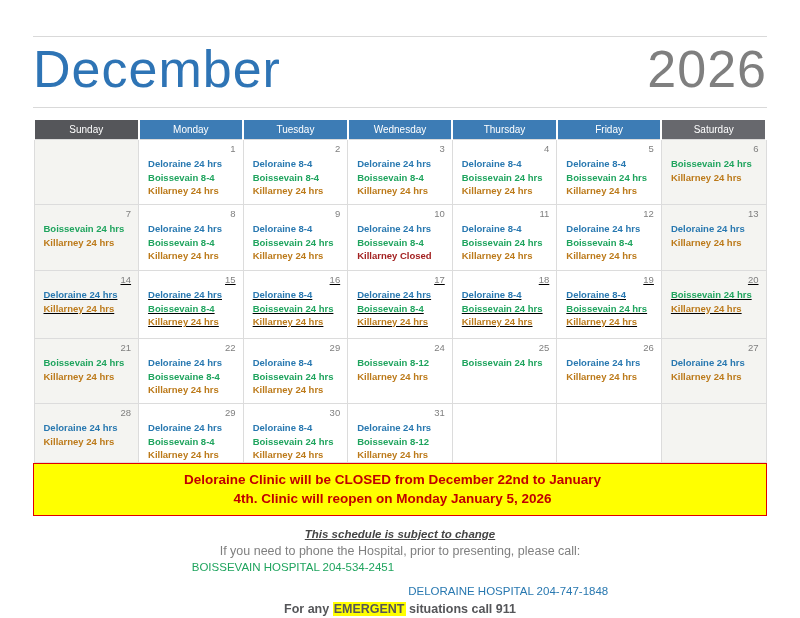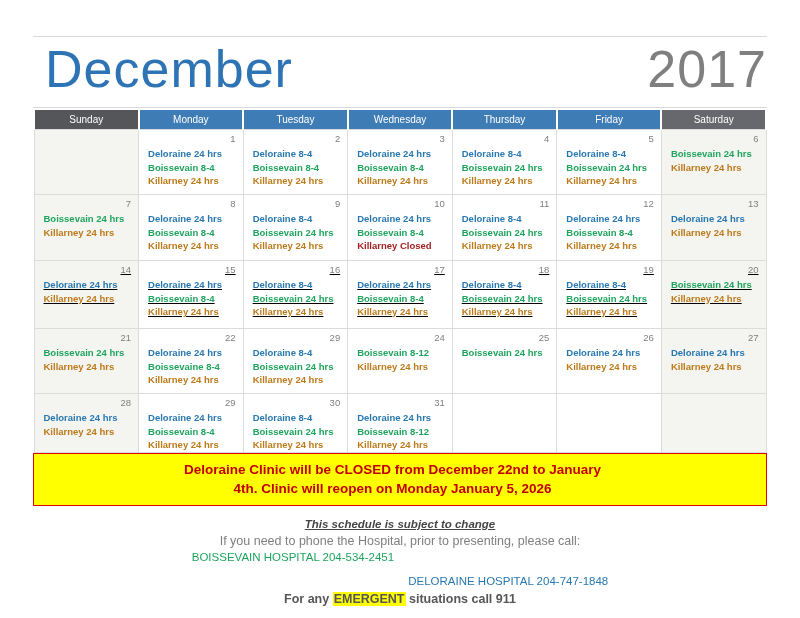--- a/index.html
+++ b/index.html
@@ -1,23 +1,23 @@
 <!DOCTYPE html>
 <html><head>
 <meta charset="utf-8">
 <style>
   html,body{margin:0;padding:0;background:#ffffff;}
   body{width:800px;height:618px;font-family:"Liberation Sans",sans-serif;-webkit-font-smoothing:antialiased;}
   .content{margin:0 33px;width:734px;}
   .rule{border-top:1px solid #d9d9d9;height:0;}
   .top-rule{margin-top:36px;}
-  .title-row{display:flex;justify-content:space-between;align-items:baseline;height:68px;padding-top:2px;margin-left:12px;}
+  .title-row{display:flex;justify-content:space-between;align-items:baseline;height:68px;padding-top:2px;}
   .month-title{font-size:52px;font-weight:400;letter-spacing:1px;color:#2e74b5;}
   .year-title{font-size:52px;font-weight:400;letter-spacing:1px;color:#7f7f7f;}
-  table.cal{border-collapse:collapse;width:734px;margin-top:2px;table-layout:fixed;}
+  table.cal{border-collapse:collapse;width:734px;margin-top:12px;table-layout:fixed;}
   th.dayhead{height:19px;font-size:10px;font-weight:400;color:#ffffff;text-align:center;
     border-left:2px solid #ffffff;border-right:2px solid #ffffff;padding:0;}
   th.wk{background:#3d7cb5;}
   th.sun{background:#55565a;}
   th.sat{background:#67686d;}
   td.cell{border:1px solid #dcdcdc;vertical-align:top;padding:0;background:#ffffff;}
   td.weekend{background:#f4f4f1;}
   tbody tr:nth-child(1) td{height:64px;}
   tbody tr:nth-child(2) td{height:65px;}
   tbody tr:nth-child(3) td{height:67px;text-decoration:underline;}
@@ -35,21 +35,21 @@
   .hl{background:#ffff00;padding:0 1px;}
 </style>
 </head>
 <body>
 
 <div class="content">
   <div class="rule top-rule"></div>
 
   <div class="title-row">
     <span class="month-title">December</span>
-    <span class="year-title">2017</span>
+    <span class="year-title">2026</span>
   </div>
 
   <div class="rule"></div>
 
   <table class="cal">
     <thead>
       <tr>
           <th class="dayhead sun">Sunday</th>
           <th class="dayhead wk">Monday</th>
           <th class="dayhead wk">Tuesday</th>

